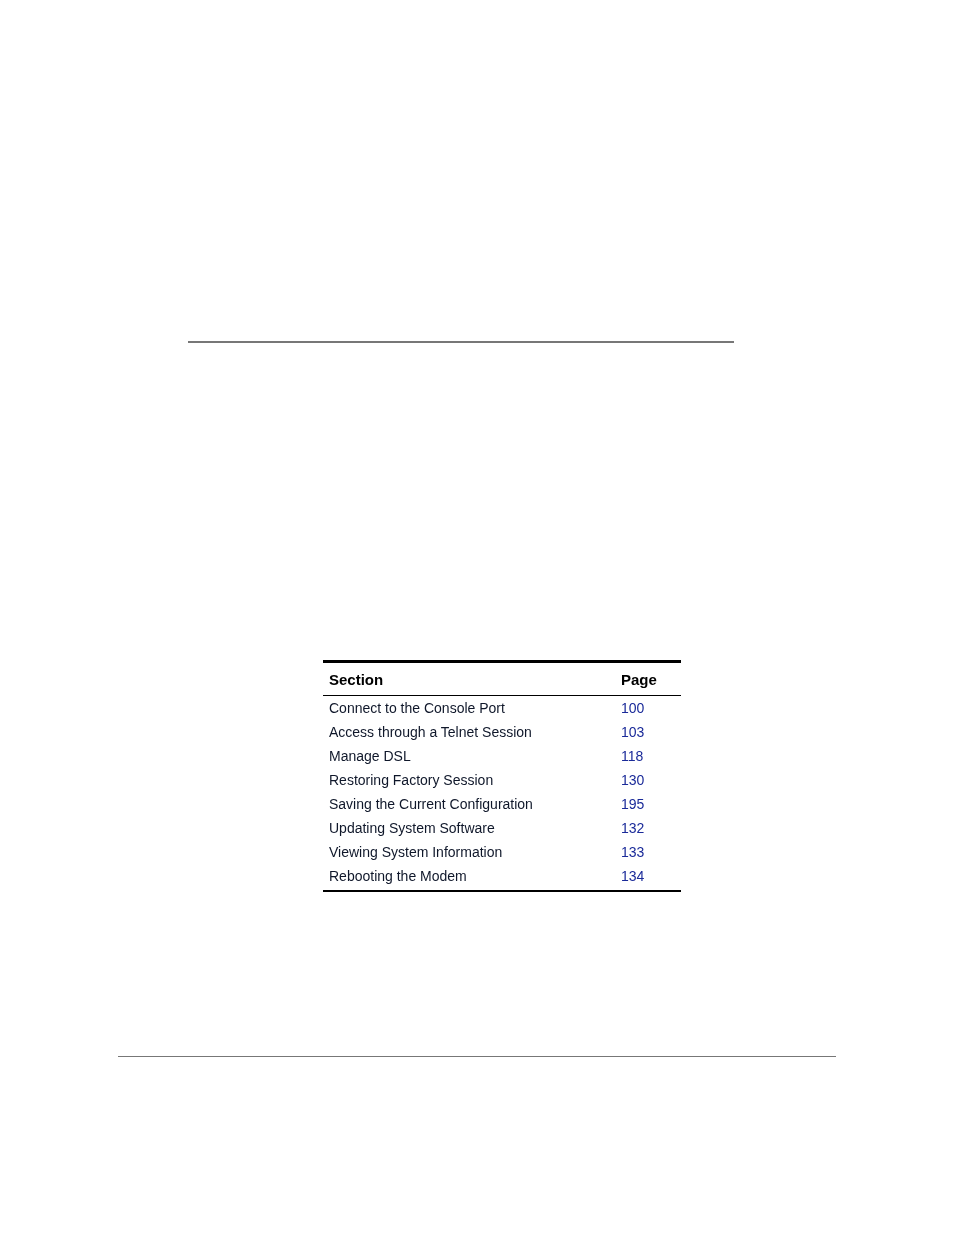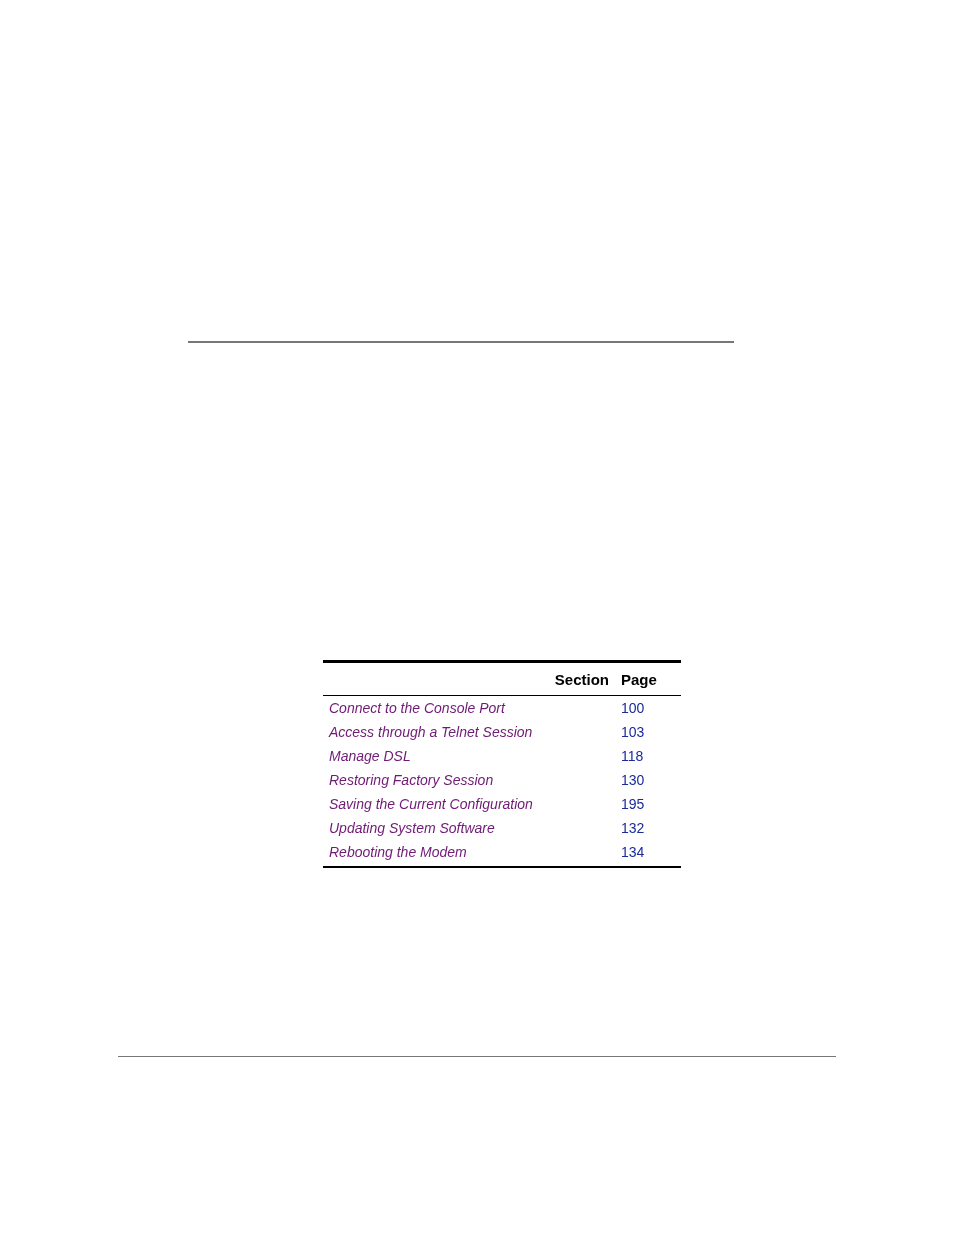--- a/index.html
+++ b/index.html
@@ -29,21 +29,21 @@
     position: absolute;
     left: 323px;
     top: 660px;
     width: 358px;
   }
   table.toc {
     border-collapse: collapse;
     width: 100%;
   }
   table.toc thead th {
-    text-align: right;
+    text-align: left;
     font-family: "Arial Narrow", Arial, Helvetica, sans-serif;
     font-weight: bold;
     font-stretch: condensed;
     font-size: 15px;
     color: #000000;
     padding: 8px 6px 7px 6px;
     border-top: 3px solid #000000;
     border-bottom: 1.5px solid #000000;
   }
   table.toc thead th.page-col {
@@ -60,24 +60,23 @@
   }
   table.toc tbody td.page-cell {
     text-align: left;
   }
   table.toc tbody tr.last td {
     border-bottom: 2px solid #000000;
     padding-bottom: 6px;
     margin-top: 19px;
   }
   .section-link {
-    color: #701a75;
+    color: #0f172a;
     text-decoration: none;
     cursor: pointer;
-    font-style: italic;
   }
   .bottom-rule {
     position: absolute;
     left: 118px;
     top: 1056px;
     width: 718px;
     height: 0;
     border-top: 1px solid #777777;
   }
 </style>
@@ -114,20 +113,24 @@
           <td class="page-cell">130</td>
         </tr>
         <tr>
           <td><a class="section-link">Saving the Current Configuration</a></td>
           <td class="page-cell">195</td>
         </tr>
         <tr>
           <td><a class="section-link">Updating System Software</a></td>
           <td class="page-cell">132</td>
         </tr>
+        <tr>
+          <td><a class="section-link">Viewing System Information</a></td>
+          <td class="page-cell">133</td>
+        </tr>
         <tr class="last">
           <td><a class="section-link">Rebooting the Modem</a></td>
           <td class="page-cell">134</td>
         </tr>
       </tbody>
     </table>
   </div>
 
   <div class="bottom-rule"></div>
 

